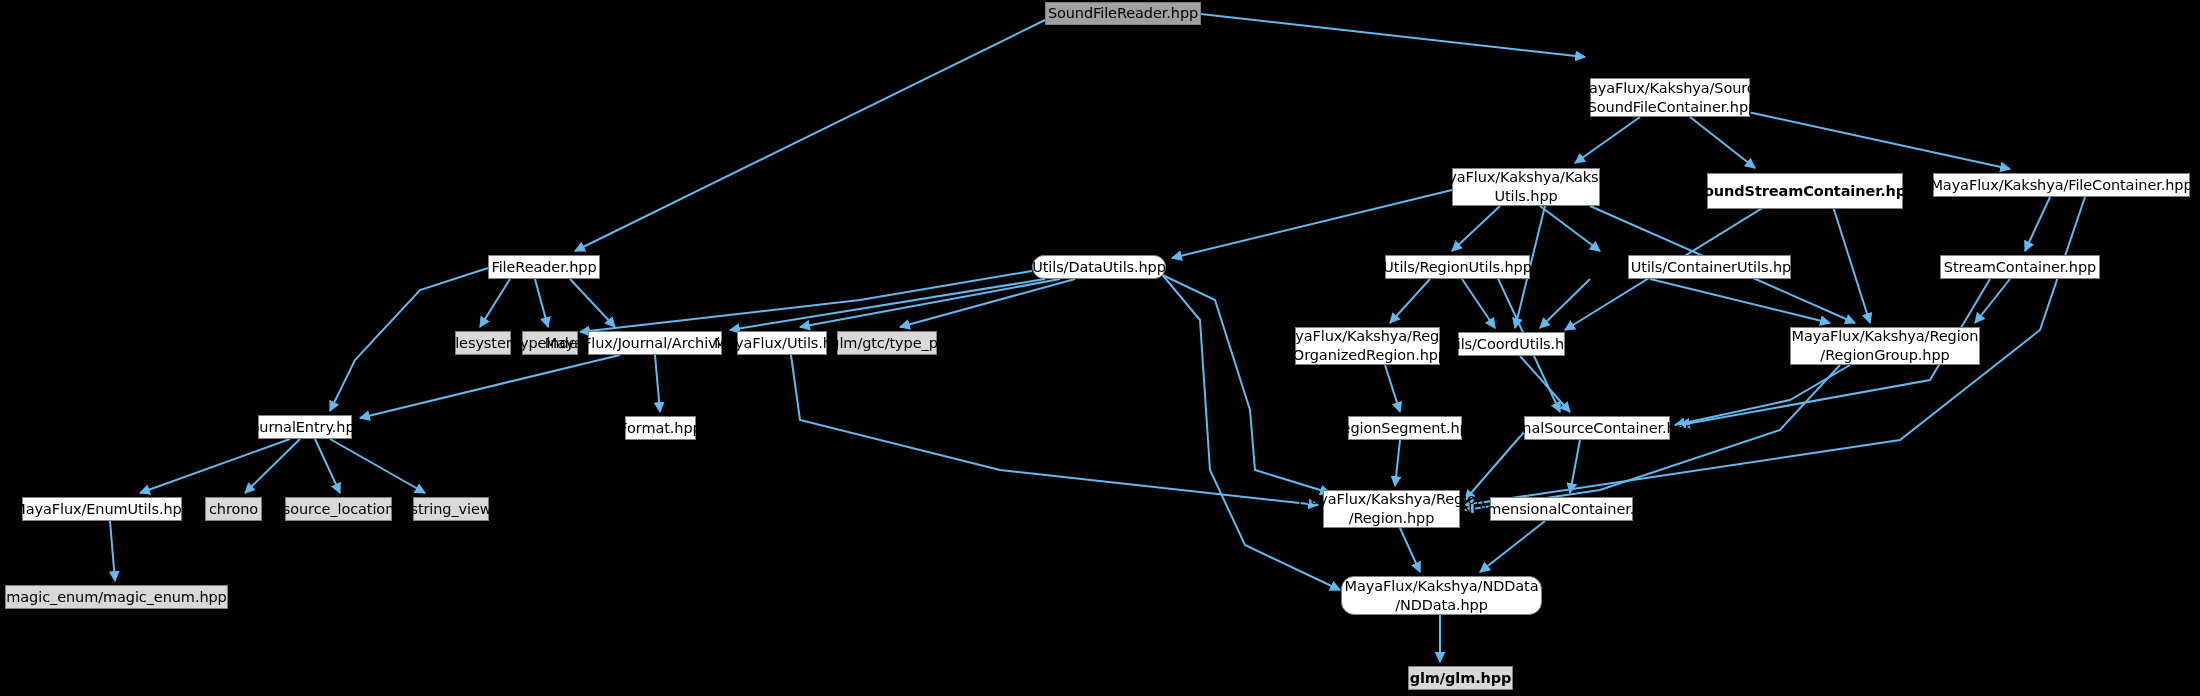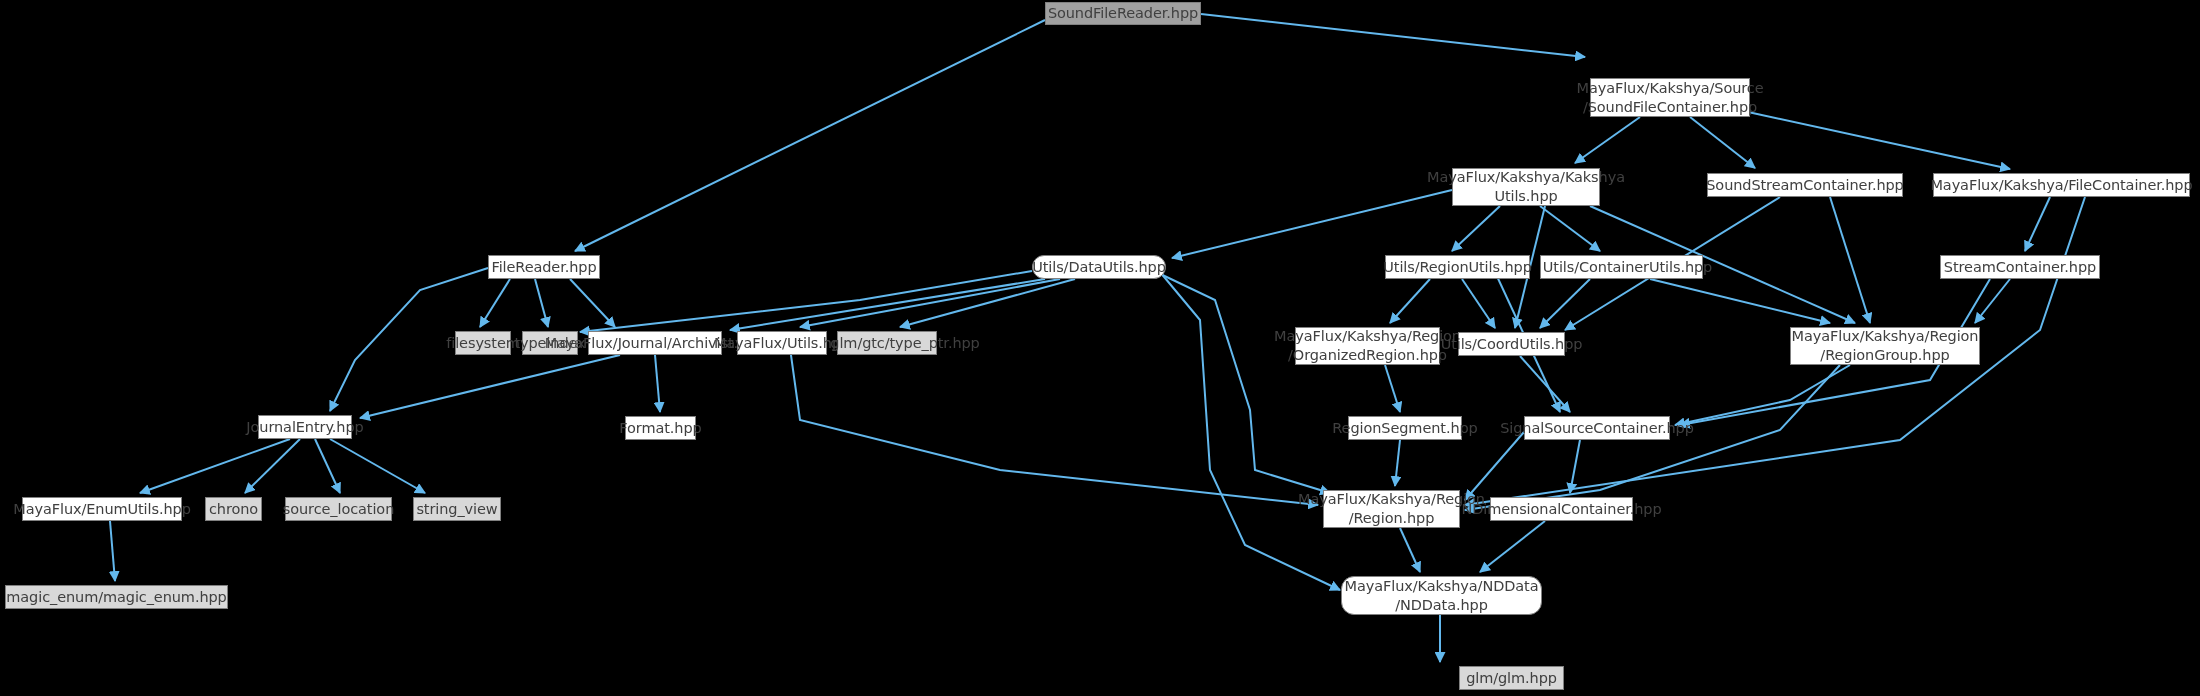--- a/index.html
+++ b/index.html
@@ -1,21 +1,21 @@
 <!DOCTYPE html>
 <html><head>
 <meta charset="utf-8">
 <style>
   html,body{margin:0;padding:0;background:#000;}
   #canvas{position:relative;width:2200px;height:696px;background:#000;overflow:hidden;
           font-family:"DejaVu Sans",sans-serif;}
   #edges{position:absolute;left:0;top:0;width:2200px;height:696px;}
   .node{position:absolute;box-sizing:border-box;display:flex;align-items:center;
         justify-content:center;text-align:center;border:1px solid #808080;
-        color:#404040;font-size:14.5px;line-height:1.28;white-space:pre;
+        color:#000000;font-size:14.5px;line-height:1.28;white-space:pre;
         letter-spacing:-0.1px;}
   .node.white{background:#ffffff;}
   .node.grey{background:#d8d8d8;}
   .node.dark{background:#a0a0a0;}
 </style>
 </head>
 <body>
 
 <div id="canvas">
   <svg id="edges" viewBox="0 0 2200 696" xmlns="http://www.w3.org/2000/svg">
@@ -75,46 +75,46 @@
         <path d="M1545,521 L1480,572" marker-end="url(#arrow)" stroke="#63b8ed"></path>
         <path d="M1440,615 L1440,662" marker-end="url(#arrow)" stroke="#63b8ed"></path>
       </g>
   </svg>
   <div id="node-layer">
       <div class="node dark" style="left: 1045px; top: 2px; width: 156px; height: 23px;">SoundFileReader.hpp</div>
       <div class="node white" style="left: 1590px; top: 78px; width: 160px; height: 39px;">MayaFlux/Kakshya/Source
 /SoundFileContainer.hpp</div>
       <div class="node white" style="left: 1452px; top: 168px; width: 148px; height: 38px;">MayaFlux/Kakshya/Kakshya
 Utils.hpp</div>
-      <div class="node white" style="left: 1707px; top: 173px; width: 196px; height: 24px;">SoundStreamContainer.hpp</div>
+      <div class="node white" style="left: 1707px; top: 173px; width: 196px; height: 36px; font-weight: bold;">SoundStreamContainer.hpp</div>
       <div class="node white" style="left: 1933px; top: 173px; width: 257px; height: 24px;">MayaFlux/Kakshya/FileContainer.hpp</div>
       <div class="node white" style="left: 488px; top: 255px; width: 112px; height: 24px;">FileReader.hpp</div>
       <div class="node white" style="left: 1032px; top: 255px; width: 134px; height: 24px; border-radius: 12px;">Utils/DataUtils.hpp</div>
       <div class="node white" style="left: 1385px; top: 255px; width: 145px; height: 24px;">Utils/RegionUtils.hpp</div>
-      <div class="node white" style="left: 1540px; top: 255px; width: 163px; height: 24px; padding-left: 12px;">Utils/ContainerUtils.hpp</div>
+      <div class="node white" style="left: 1628px; top: 255px; width: 163px; height: 24px; padding-left: 12px;">Utils/ContainerUtils.hpp</div>
       <div class="node white" style="left: 1940px; top: 255px; width: 160px; height: 24px; text-align: center;">StreamContainer.hpp</div>
       <div class="node grey" style="left: 455px; top: 331px; width: 56px; height: 24px;">filesystem</div>
       <div class="node grey" style="left: 522px; top: 331px; width: 56px; height: 24px;">typeindex</div>
       <div class="node white" style="left: 588px; top: 331px; width: 134px; height: 24px;">MayaFlux/Journal/Archivist.hpp</div>
       <div class="node white" style="left: 737px; top: 331px; width: 90px; height: 24px;">MayaFlux/Utils.hpp</div>
       <div class="node grey" style="left: 837px; top: 331px; width: 100px; height: 24px; padding-left: 36px;">glm/gtc/type_ptr.hpp</div>
       <div class="node white" style="left: 1295px; top: 327px; width: 145px; height: 38px;">MayaFlux/Kakshya/Region
 /OrganizedRegion.hpp</div>
       <div class="node white" style="left: 1458px; top: 332px; width: 107px; height: 24px;">Utils/CoordUtils.hpp</div>
       <div class="node white" style="left: 1790px; top: 327px; width: 190px; height: 38px;">MayaFlux/Kakshya/Region
 /RegionGroup.hpp</div>
       <div class="node white" style="left: 258px; top: 415px; width: 94px; height: 24px;">JournalEntry.hpp</div>
       <div class="node white" style="left: 625px; top: 416px; width: 71px; height: 24px;">Format.hpp</div>
       <div class="node white" style="left: 1348px; top: 416px; width: 114px; height: 24px;">RegionSegment.hpp</div>
       <div class="node white" style="left: 1524px; top: 416px; width: 146px; height: 24px;">SignalSourceContainer.hpp</div>
       <div class="node white" style="left: 22px; top: 497px; width: 160px; height: 24px;">MayaFlux/EnumUtils.hpp</div>
       <div class="node grey" style="left: 205px; top: 497px; width: 57px; height: 24px;">chrono</div>
       <div class="node grey" style="left: 285px; top: 497px; width: 107px; height: 24px;">source_location</div>
-      <div class="node grey" style="left: 413px; top: 497px; width: 88px; height: 24px;">string_view</div>
+      <div class="node grey" style="left: 413px; top: 497px; width: 76px; height: 24px;">string_view</div>
       <div class="node white" style="left: 1323px; top: 490px; width: 137px; height: 38px;">MayaFlux/Kakshya/Region
 /Region.hpp</div>
       <div class="node white" style="left: 1490px; top: 497px; width: 143px; height: 24px;">NDimensionalContainer.hpp</div>
       <div class="node grey" style="left: 5px; top: 585px; width: 223px; height: 24px;">magic_enum/magic_enum.hpp</div>
       <div class="node white" style="left: 1341px; top: 576px; width: 201px; height: 39px; border-radius: 13px;">MayaFlux/Kakshya/NDData
 /NDData.hpp</div>
-      <div class="node grey" style="left: 1459px; top: 666px; width: 105px; height: 24px;">glm/glm.hpp</div>
+      <div class="node grey" style="left: 1408px; top: 666px; width: 105px; height: 24px; font-weight: bold;">glm/glm.hpp</div>
     </div>
 </div>
 
 </body></html>

